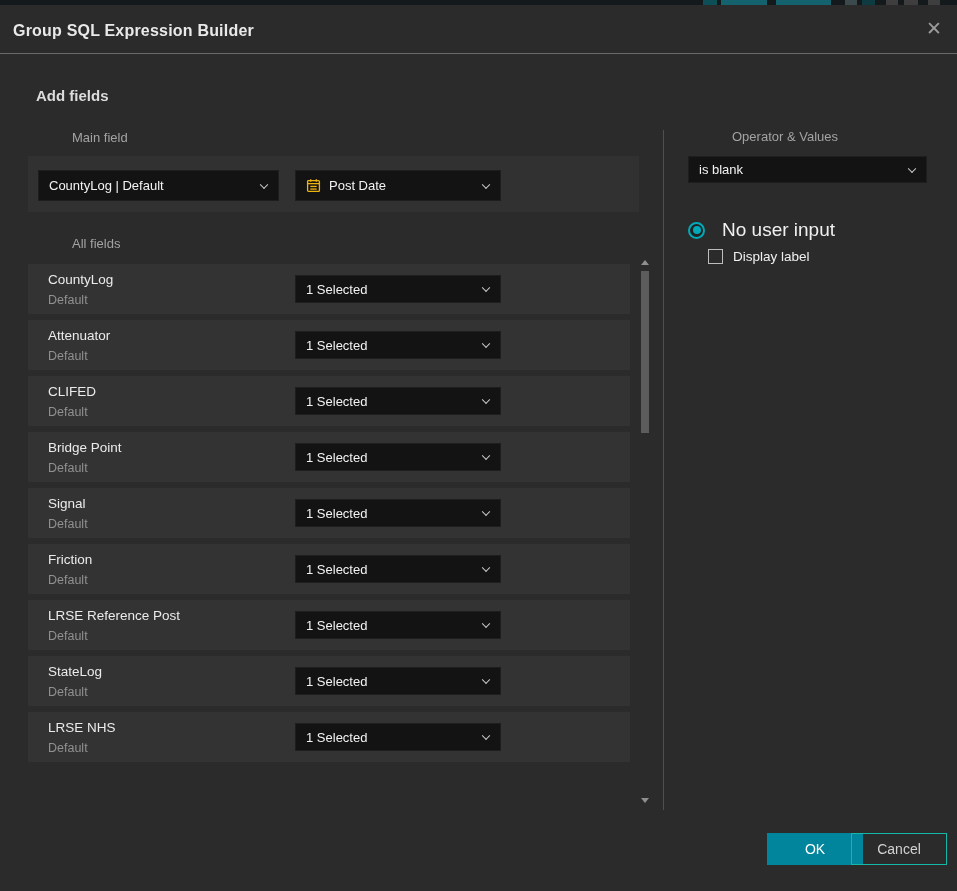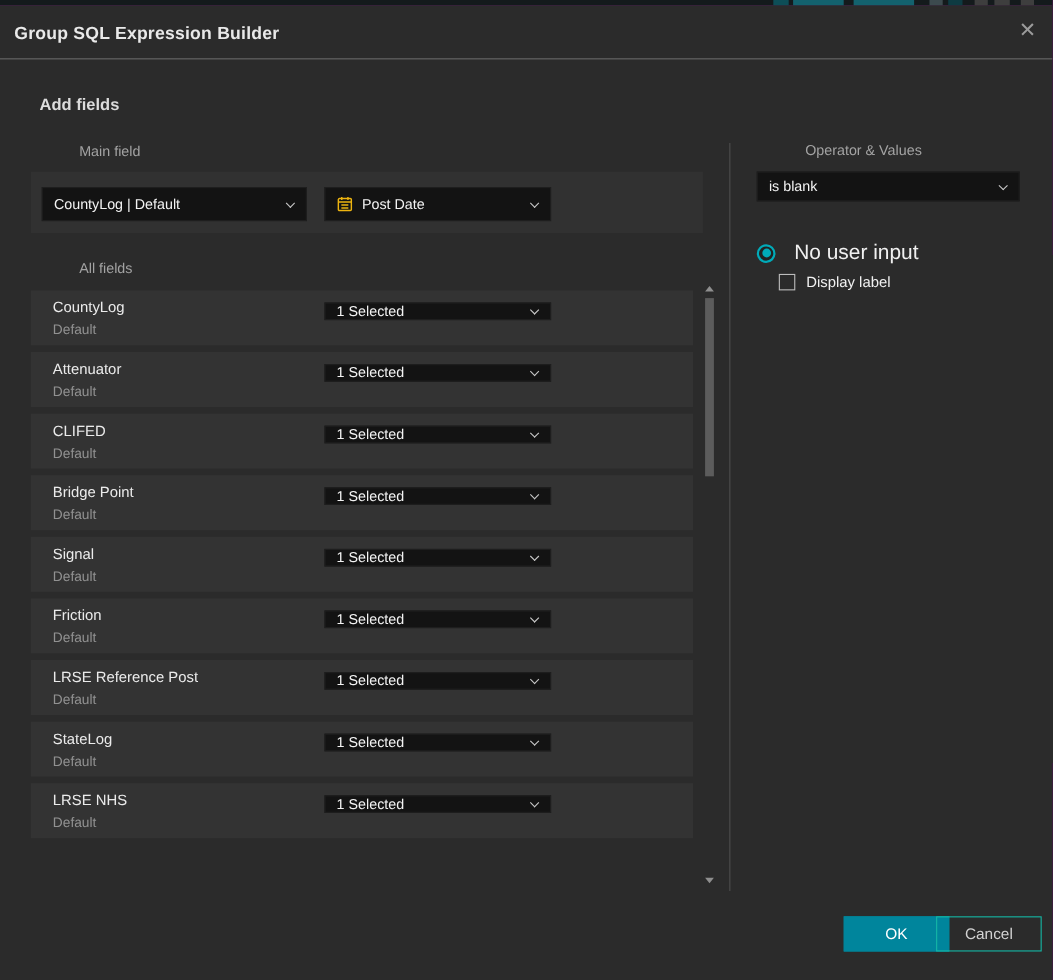--- a/index.html
+++ b/index.html
@@ -1,19 +1,19 @@
 <!DOCTYPE html>
 <html><head>
 <meta charset="utf-8">
 <style>
   * { margin:0; padding:0; box-sizing:border-box; }
   html,body { background:#1a1a1a; }
   #screen {
     position:relative; width:957px; height:891px; overflow:hidden;
-    background:#701a75;
+    background:#0c4a6e;
     font-family:"Liberation Sans", sans-serif;
     -webkit-font-smoothing:antialiased;
   }
   
   .app-strip { position:absolute; left:0; top:0; width:957px; height:5px; background:#141a1c; }
   .app-strip .frag { position:absolute; top:0; height:5px; }
 
   
   .dialog { position:absolute; left:0; top:5px; width:957px; height:886px; background:#2b2b2b; }
   .titlebar { position:absolute; left:0; top:5px; width:957px; height:49px; border-bottom:1px solid #6a6a6a; }
@@ -43,21 +43,21 @@
   }
   .cal-icon { margin-right:8px; flex:0 0 auto; display:block; }
 
   .main-panel { position:absolute; left:28px; top:156px; width:611px; height:56px; background:#313131; }
 
   
   .rows-host { position:absolute; left:28px; top:264px; width:602px; display:flex; flex-direction:column; gap:6px; }
   .field-row { position:relative; height:50px; background:#333333; }
   .field-row .fname { position:absolute; left:20px; top:8px;  font-size:13.5px; color:#ebebeb; }
   .field-row .fsub  { position:absolute; left:20px; top:29px; font-size:12.5px; color:#919191; }
-  .field-row .select { left:267px; top:11px; width:206px; height:16px;align-items:flex-end; }
+  .field-row .select { left:267px; top:11px; width:206px; height:28px; }
 
   
   .sb-arrow { position:absolute; left:641px; width:0; height:0; border-left:4px solid transparent; border-right:4px solid transparent; }
   .sb-up   { top:260px; border-bottom:5px solid #8f8f8f; }
   .sb-down { top:798px; border-top:5px solid #8f8f8f; }
   .sb-thumb { position:absolute; left:641px; top:271px; width:8px; height:162px; background:#5c5c5c; }
 
   .vdivider { position:absolute; left:663px; top:130px; width:1px; height:680px; background:#4f4f4f; }
 
   

